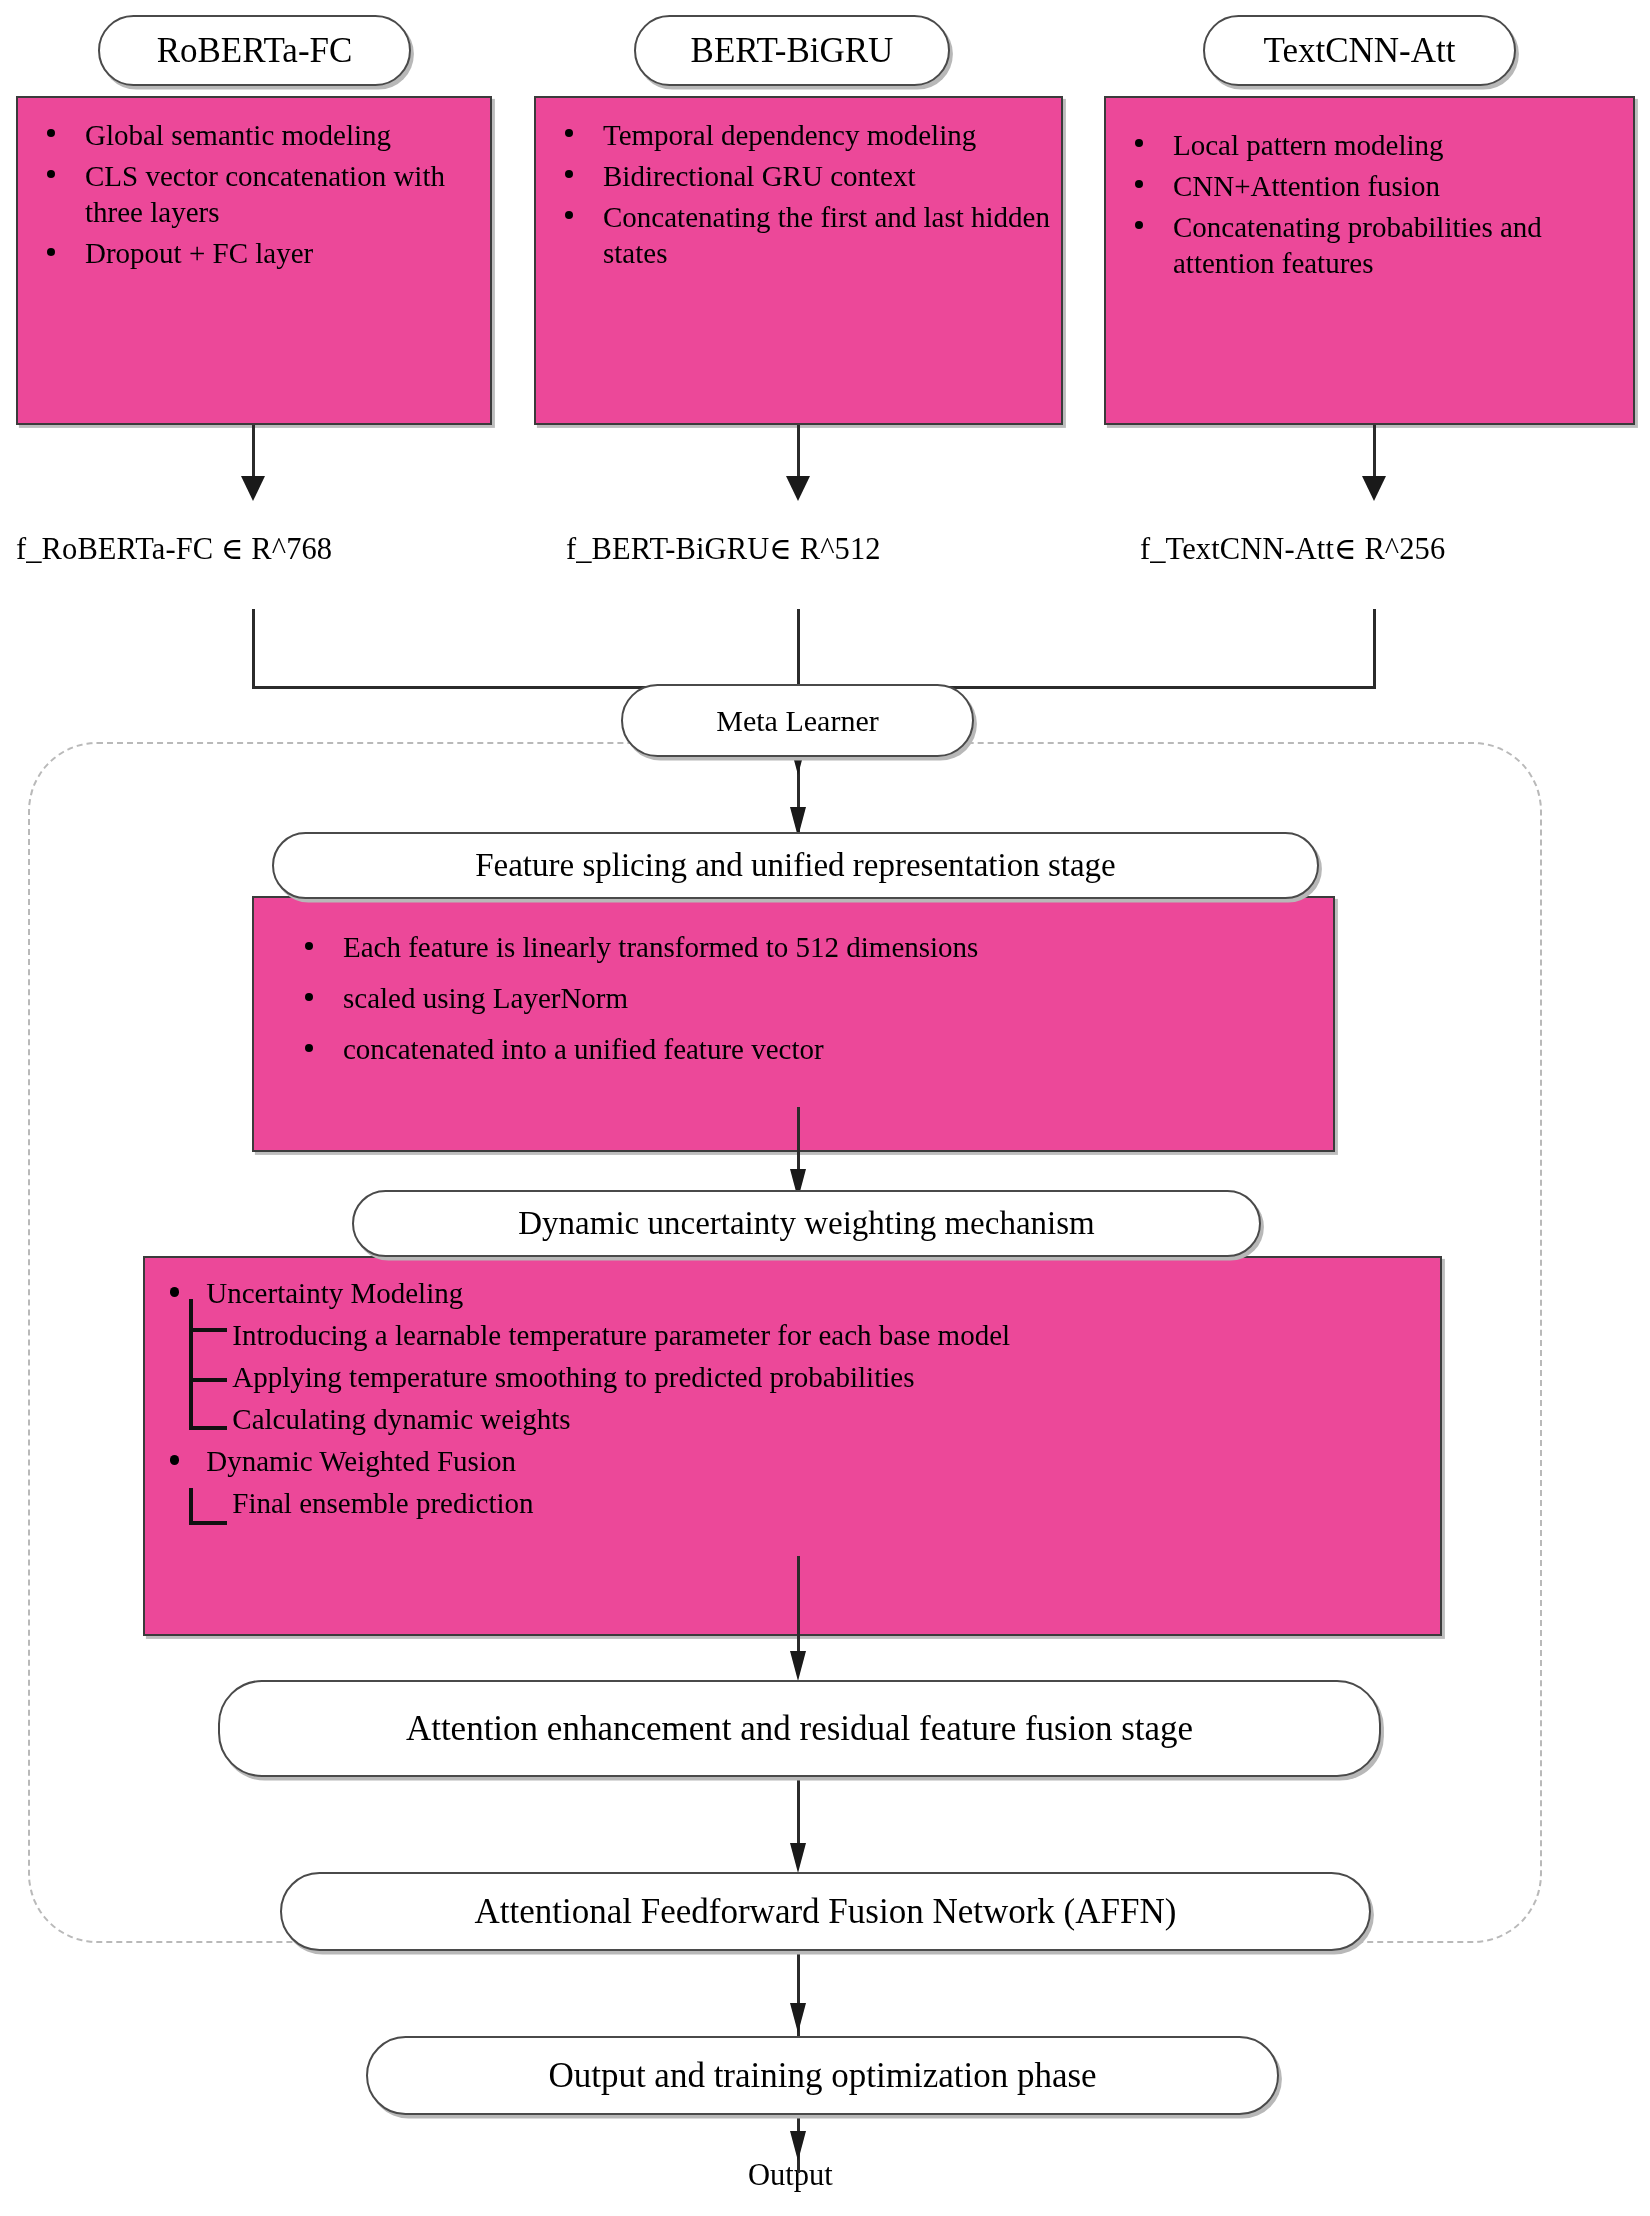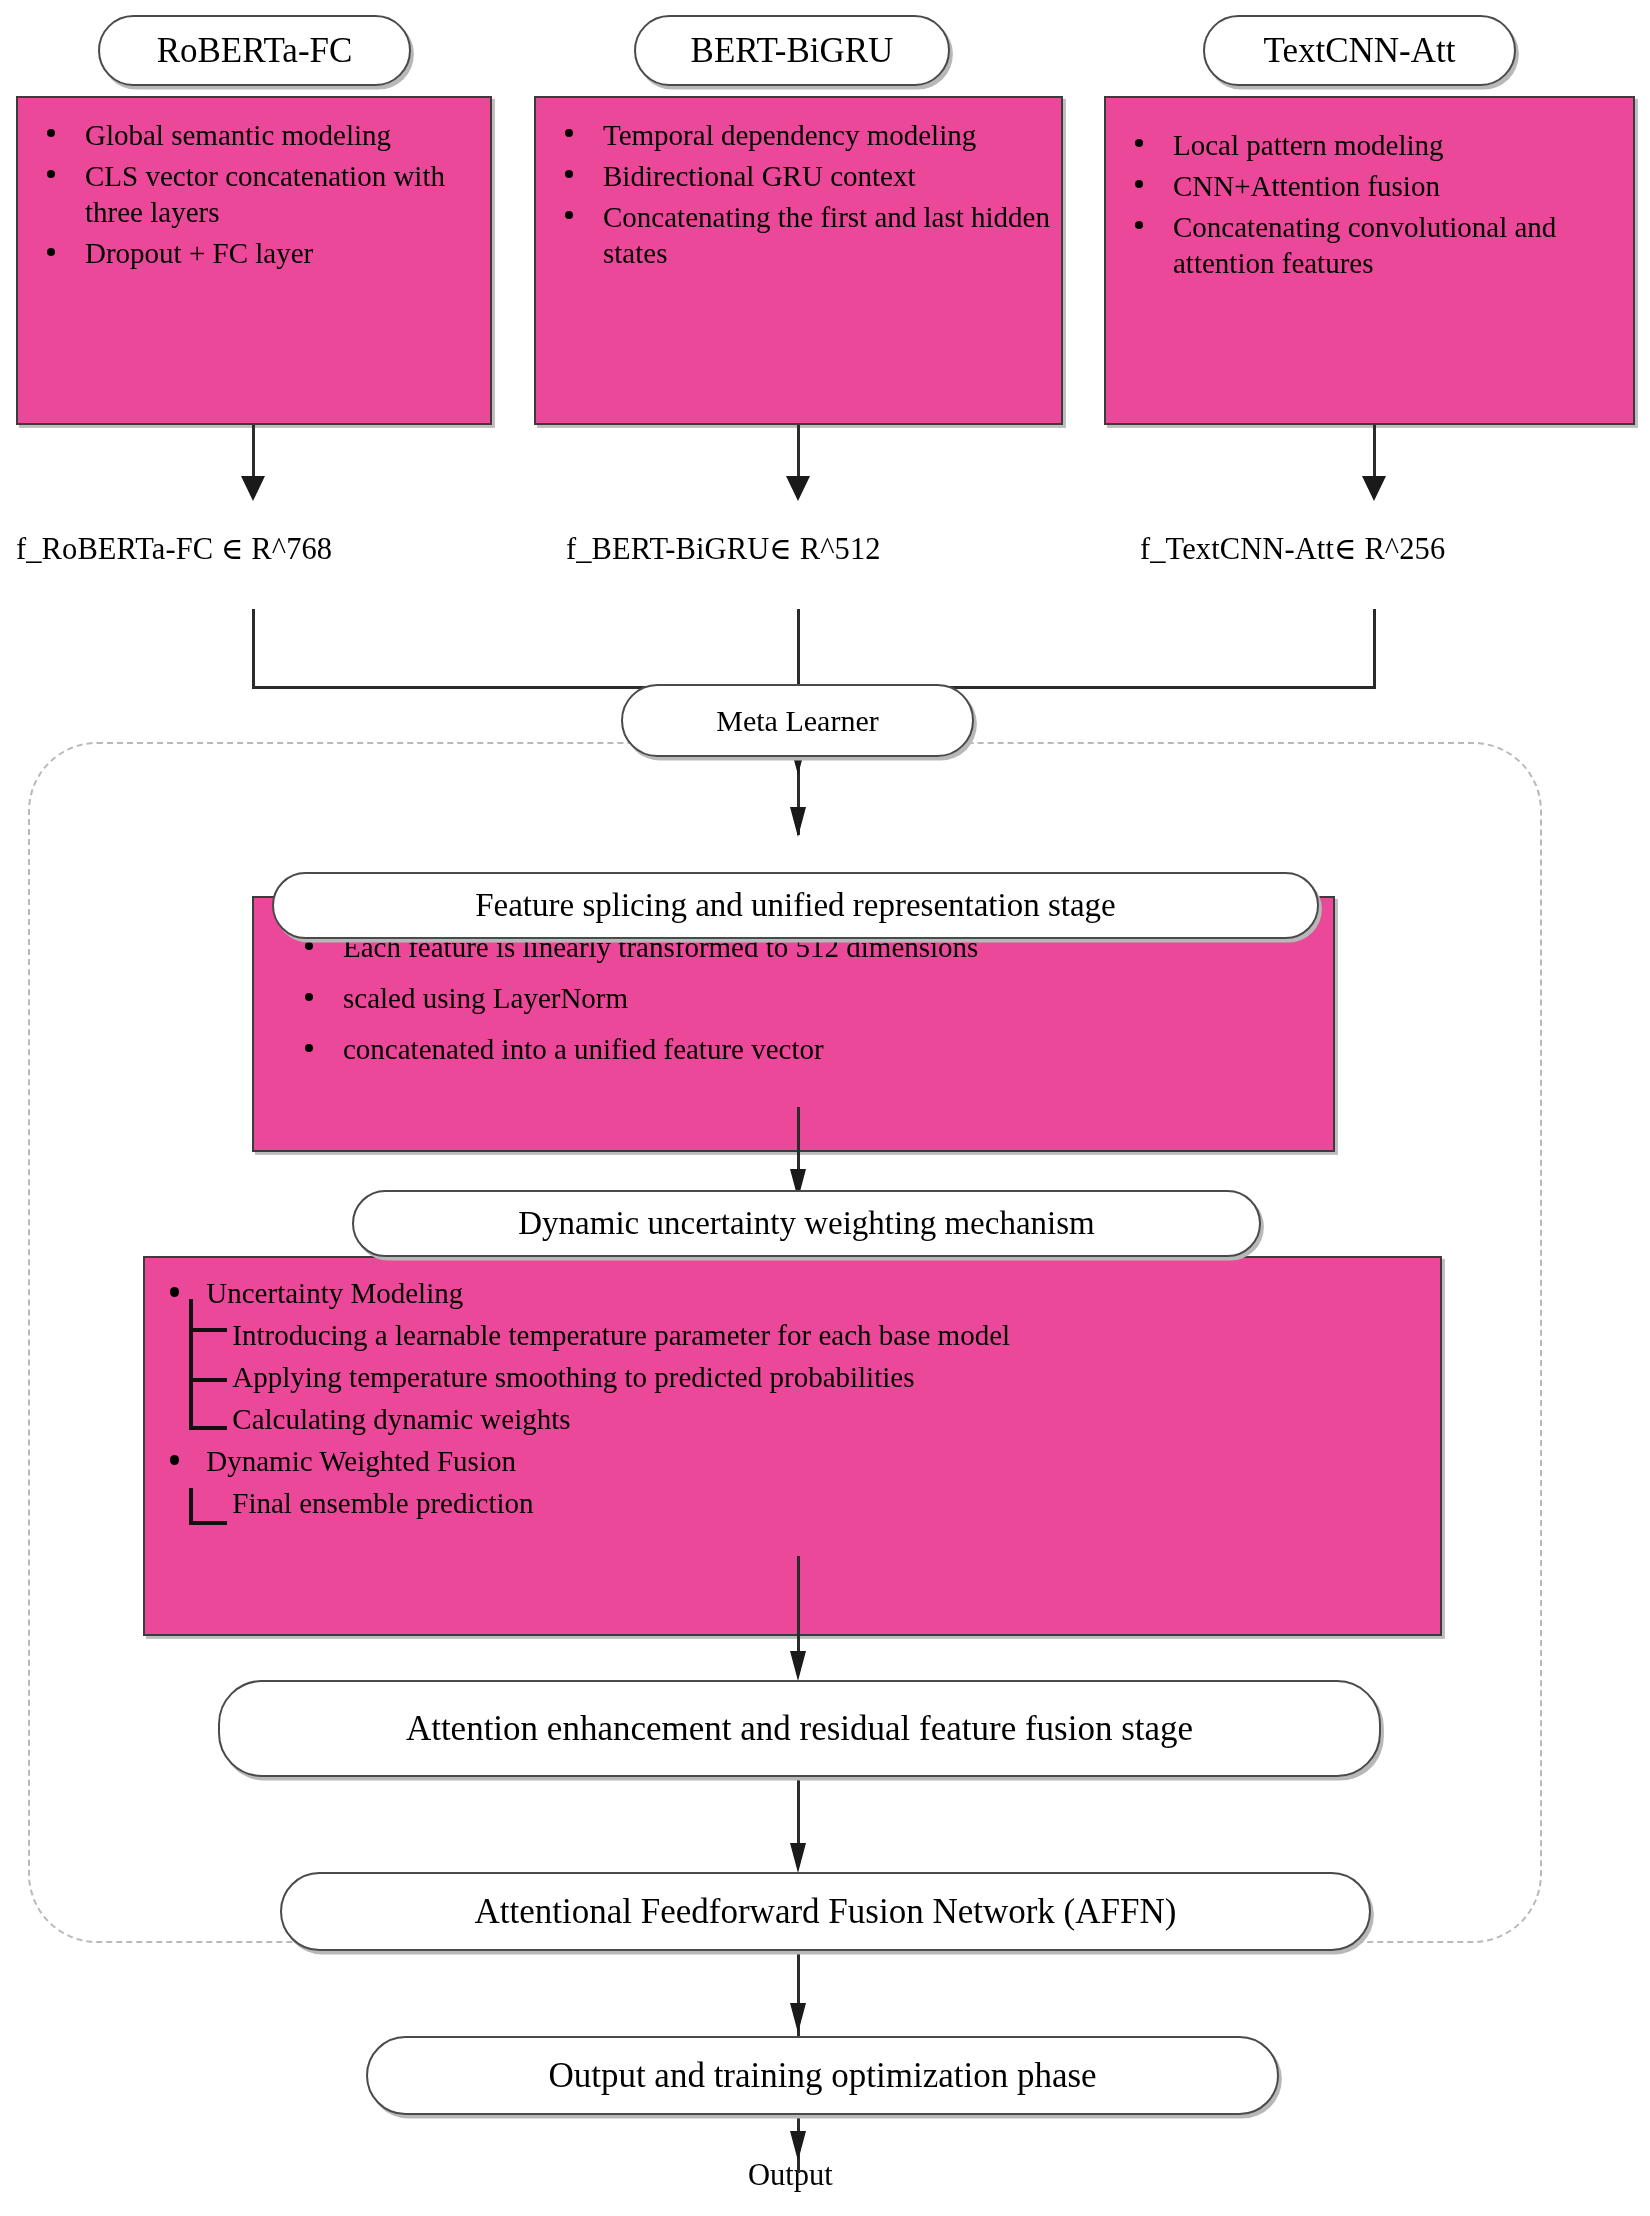--- a/index.html
+++ b/index.html
@@ -117,21 +117,21 @@
   </div>
   <div class="pill" style="left:634px;top:14.5px;width:316px;height:71px;">
     <span style="font-size:35px;">BERT-BiGRU</span>
   </div>
 
   <div class="rect-box" style="left:1104px;top:96px;width:531px;height:329px;">
     <div class="box-inner" style="padding-top:29px;">
       <ul class="bl">
         <li>Local pattern modeling</li>
         <li>CNN+Attention fusion</li>
-        <li>Concatenating convolutional and attention features</li>
+        <li>Concatenating probabilities and attention features</li>
       </ul>
     </div>
   </div>
   <div class="pill" style="left:1203px;top:14.5px;width:313px;height:71px;">
     <span style="font-size:35px;">TextCNN-Att</span>
   </div>
 
   <div class="vline" style="left:252px;top:425px;height:61px;"></div>
   <div class="arrowhead" style="left:241px;top:476px;"></div>
 
@@ -155,21 +155,21 @@
 
   <div class="dashed-wrap" style="left:28px;top:742px;width:1514px;height:1201px;"></div>
 
   <div class="pill" style="left:621px;top:684px;width:353px;height:73px;">
     <span style="font-size:30px;">Meta Learner</span>
   </div>
 
   <div class="vline" style="left:797px;top:756px;height:79px;"></div>
   <div class="arrowhead slim" style="left:790px;top:807px;"></div>
 
-  <div class="pill" style="left:272px;top:872px;width:1047px;height:67px;">
+  <div class="pill" style="left:272px;top:832px;width:1047px;height:67px;">
     <span style="font-size:33px;">Feature splicing and unified representation stage</span>
   </div>
 
   <div class="rect-box" style="left:252px;top:896px;width:1083px;height:256px;">
     <div class="box-inner" style="padding-top:30.5px;">
       <ul class="bl wide">
         <li>Each feature is linearly transformed to 512 dimensions</li>
         <li> scaled using LayerNorm</li>
         <li> concatenated into a unified feature vector</li>
       </ul>

